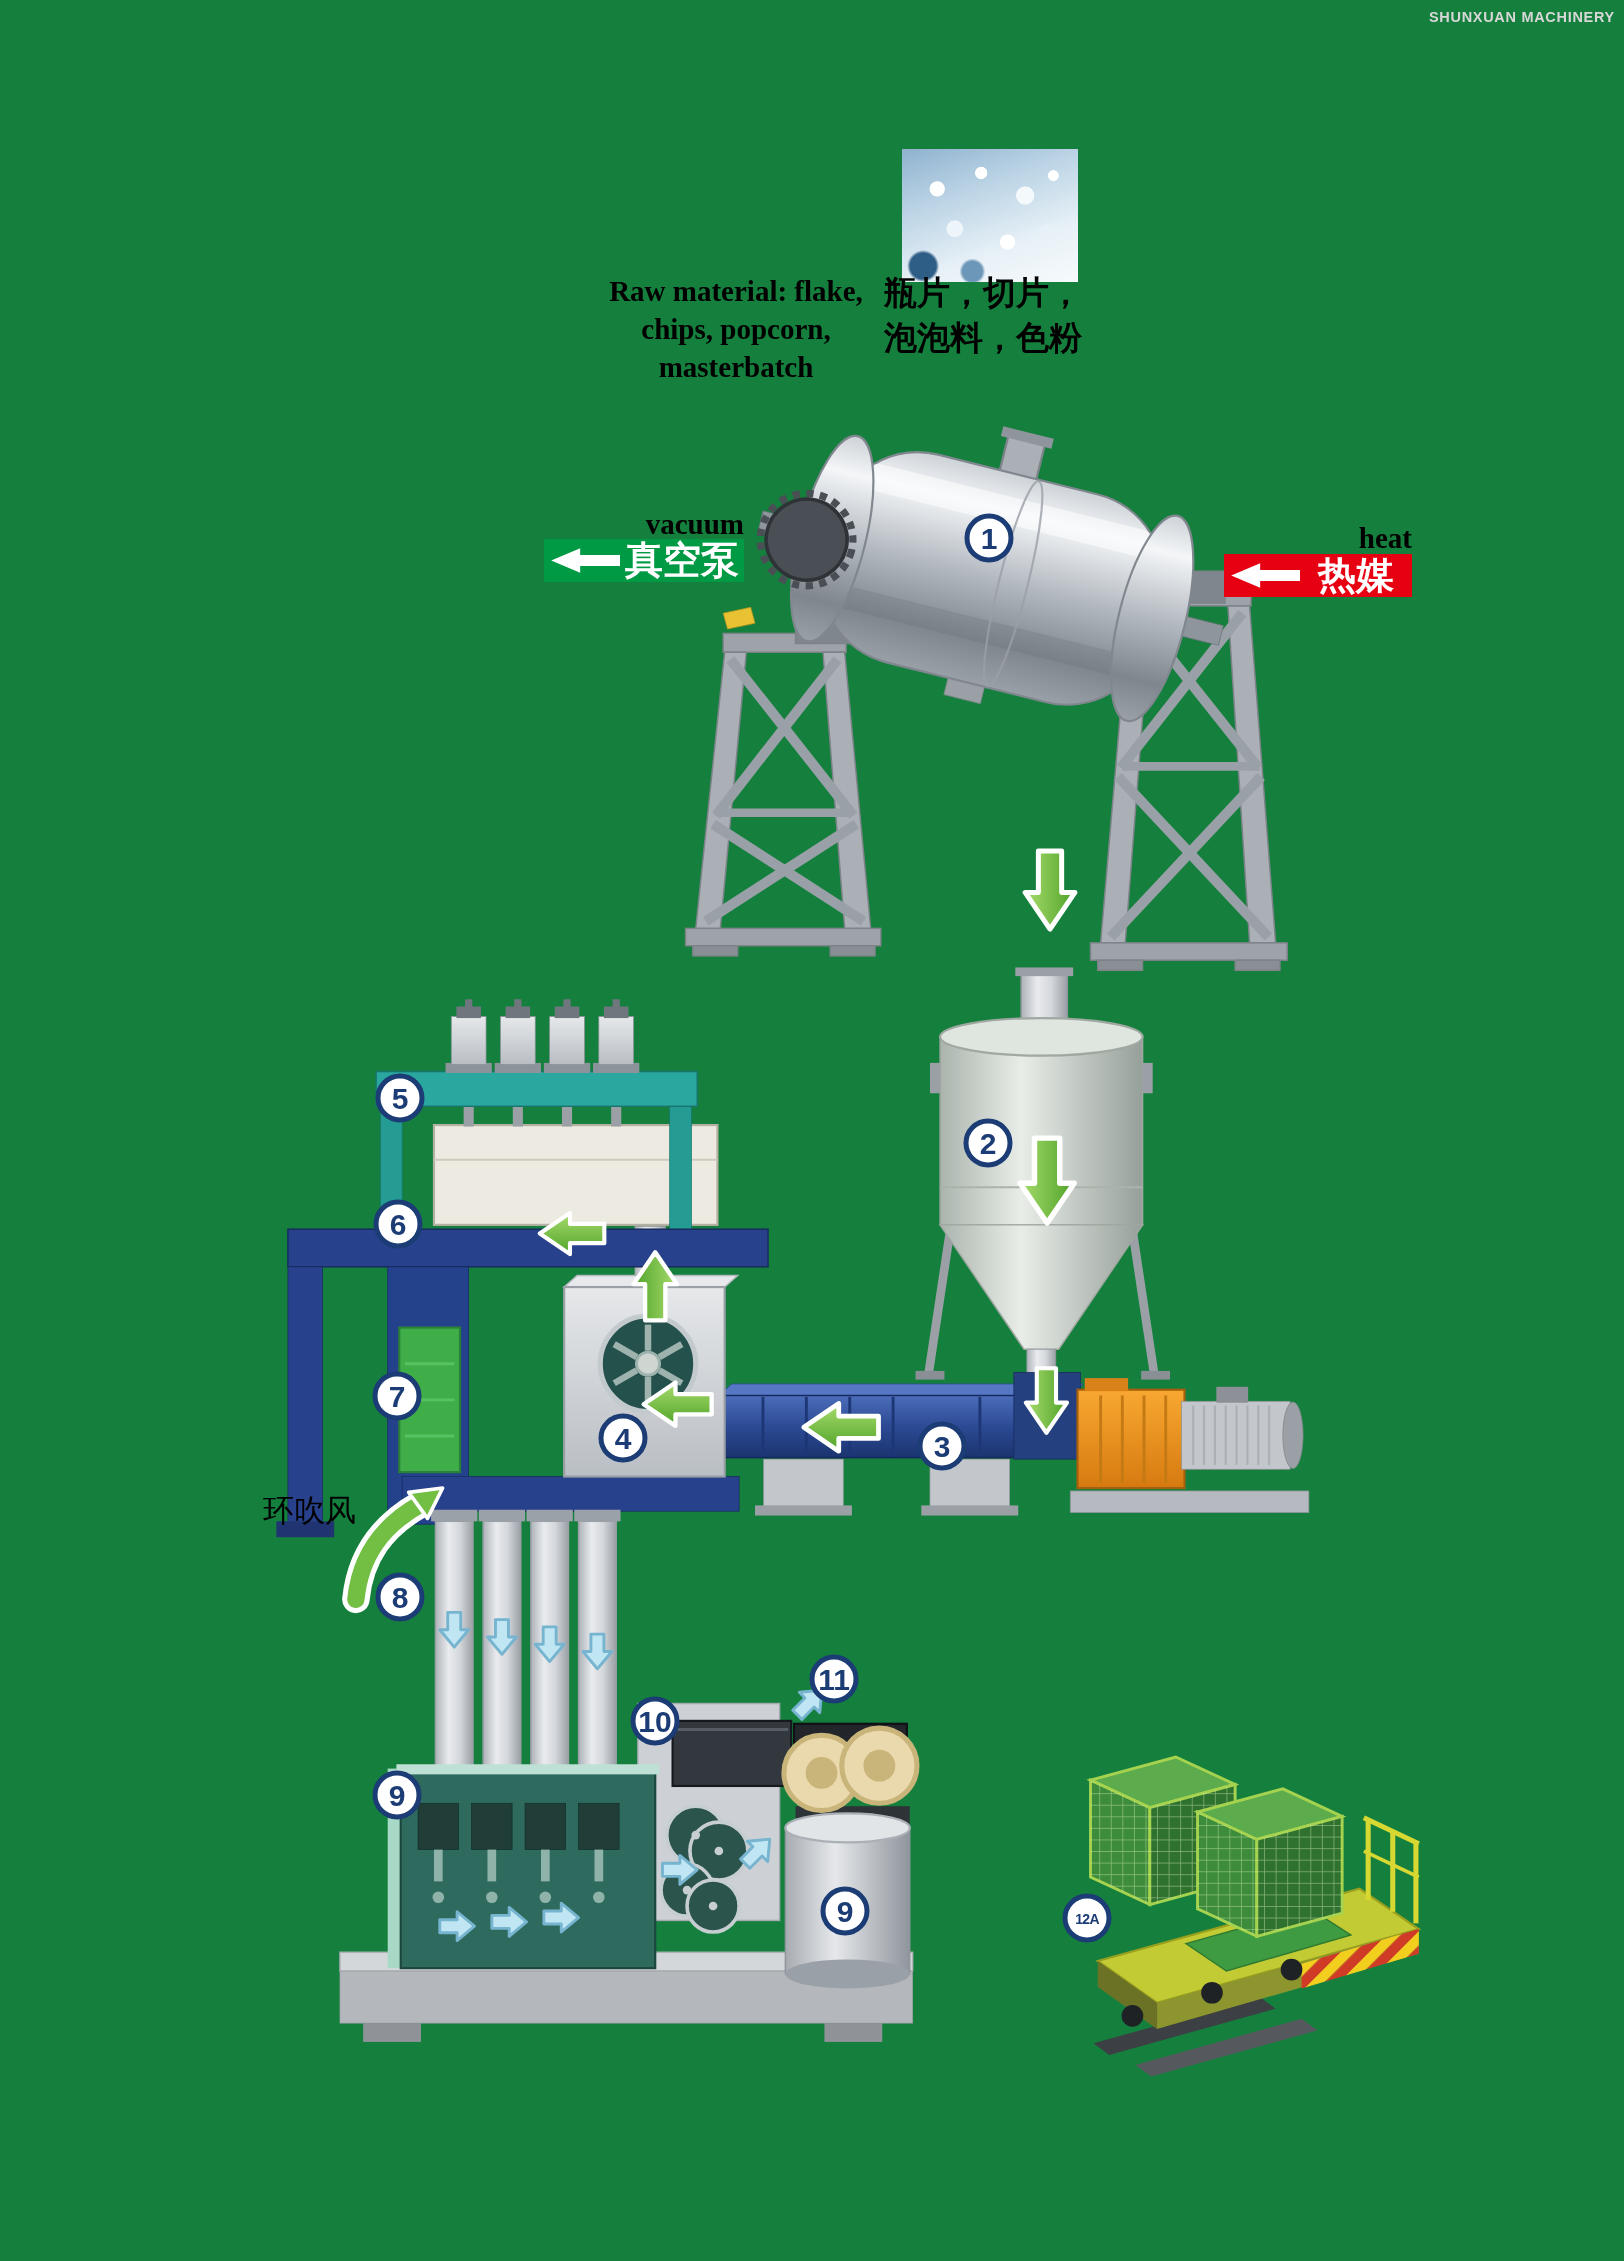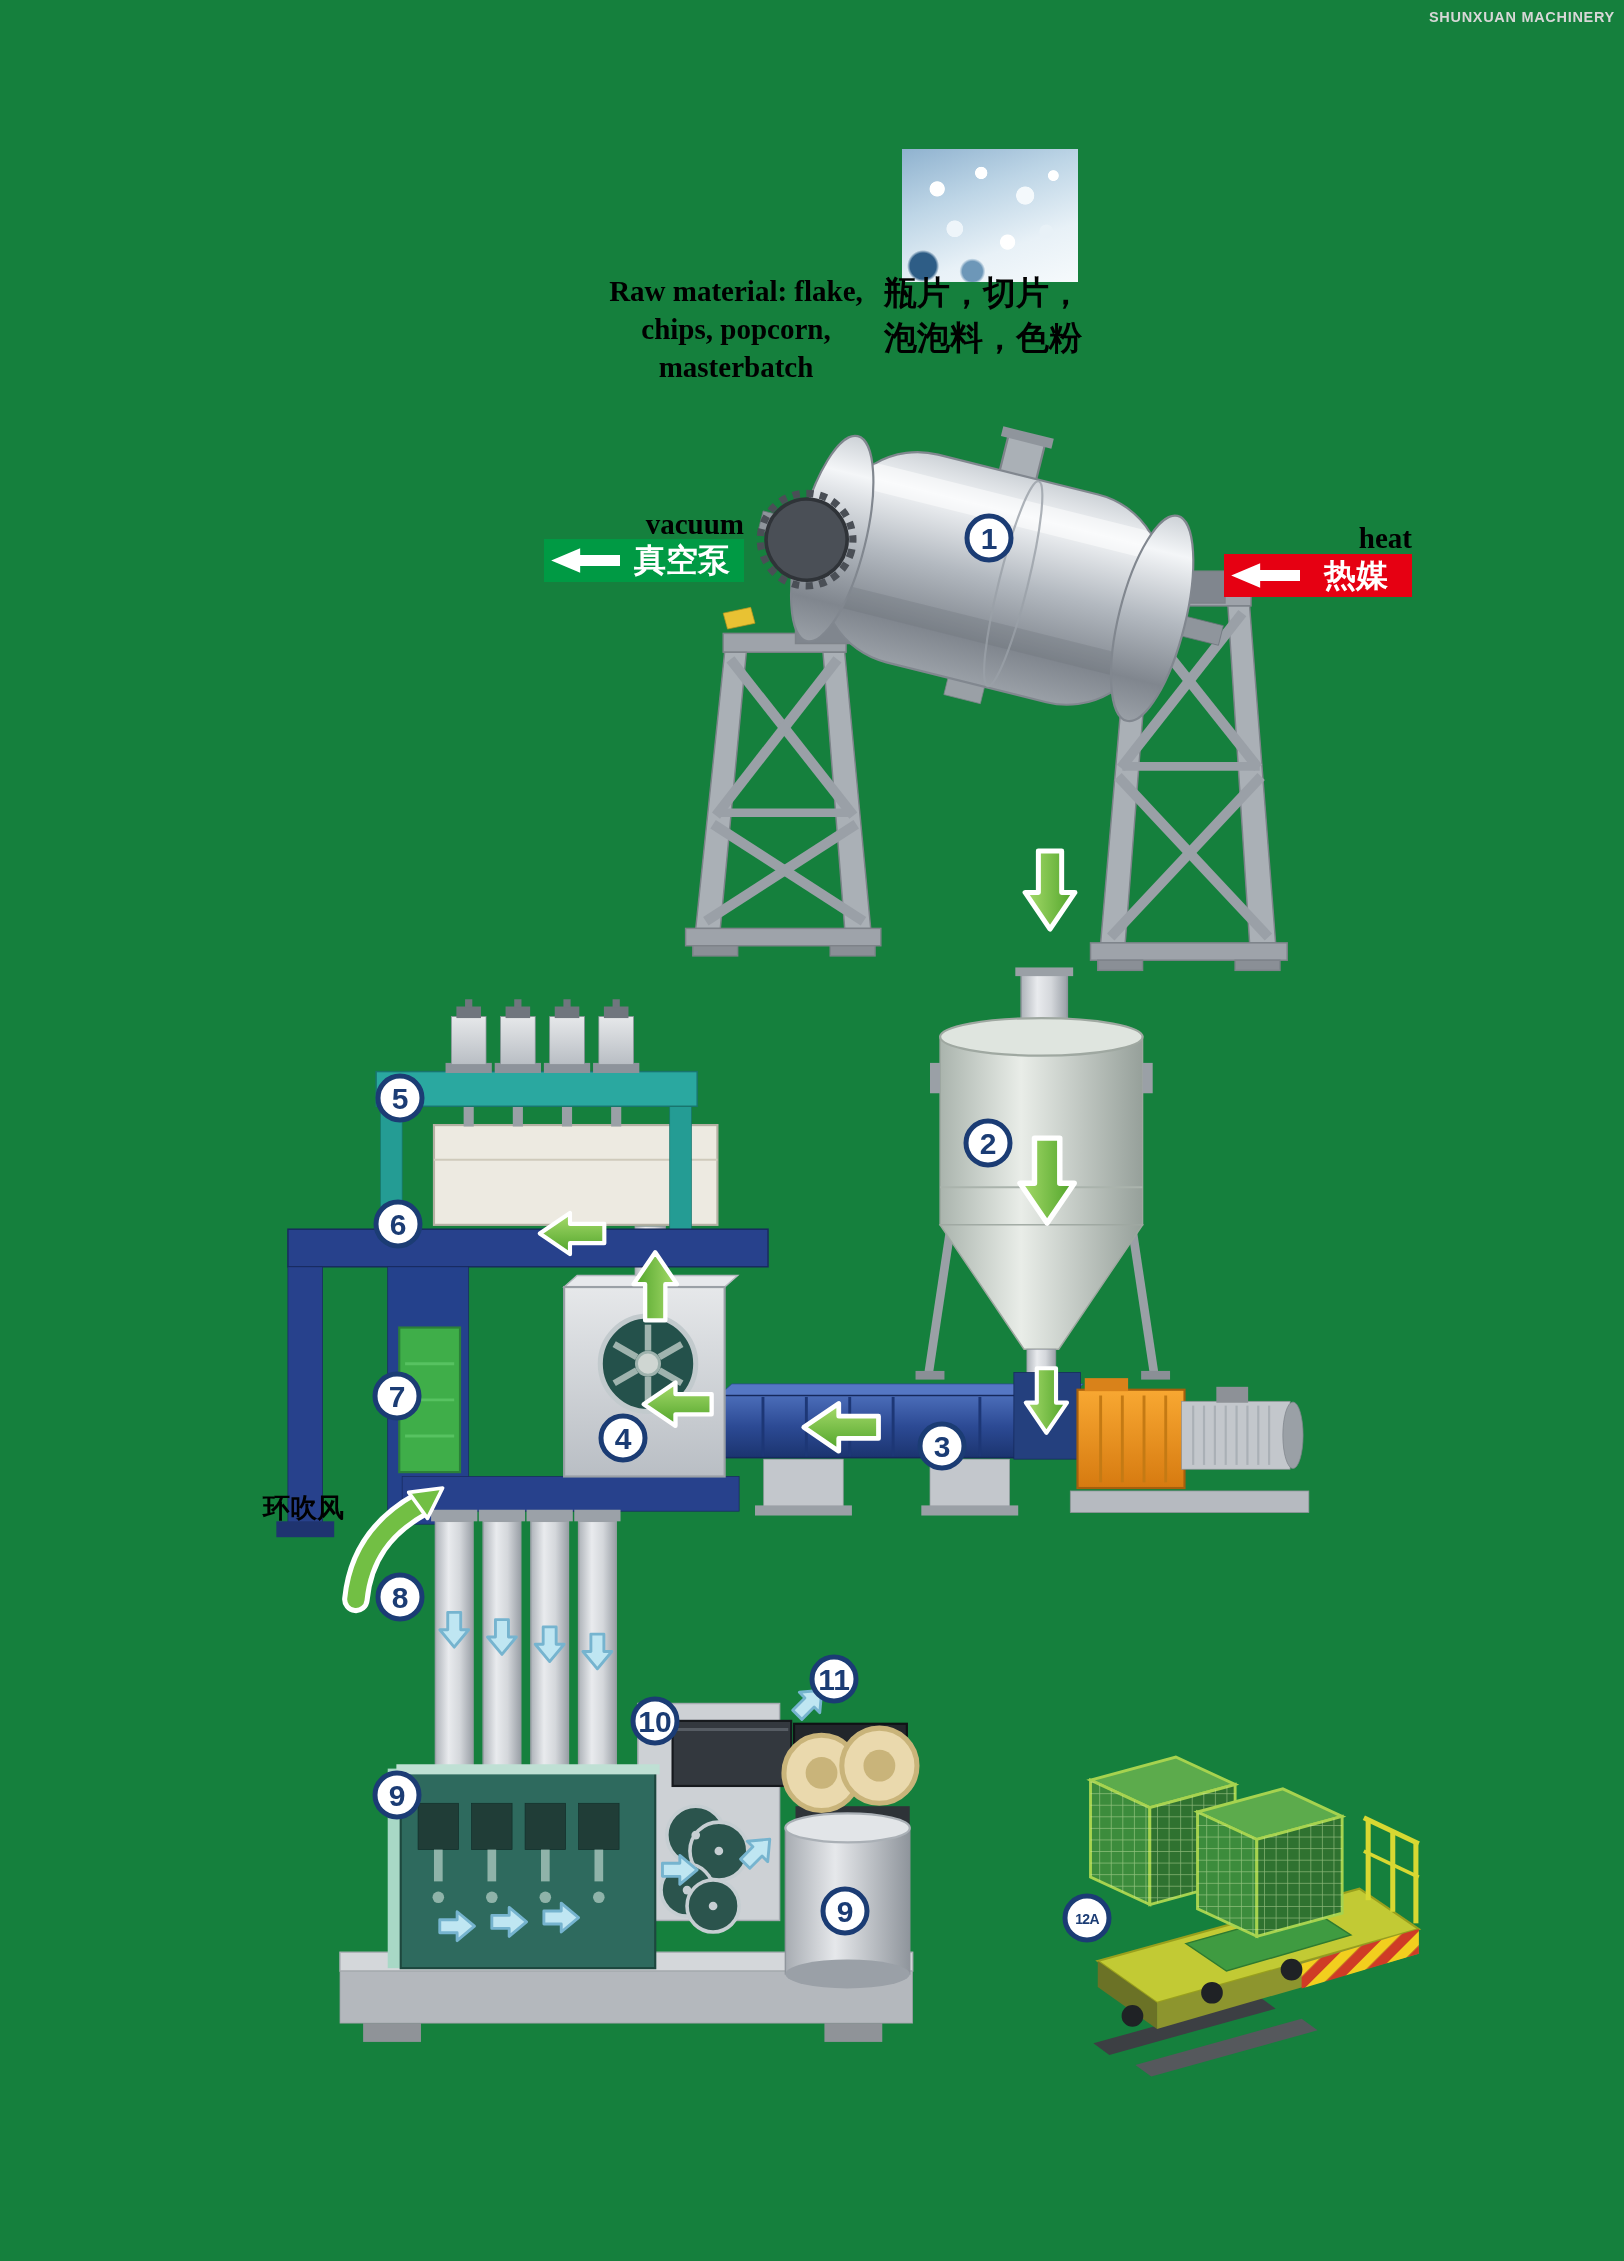--- a/index.html
+++ b/index.html
@@ -32,22 +32,22 @@
       radial-gradient(circle at 30% 60%, #eef5fa 0 8px, rgba(255,255,255,0) 8.7px),
       radial-gradient(circle at 60% 70%, #ffffff 0 7.2px, rgba(255,255,255,0) 8px),
       radial-gradient(circle at 82% 62%, #e8f1f7 0 6.5px, rgba(255,255,255,0) 7.2px),
       radial-gradient(circle at 12% 88%, #2e5d86 0 13px, rgba(46,93,134,0) 16px),
       radial-gradient(circle at 40% 92%, #6d97b8 0 10px, rgba(109,151,184,0) 13px),
       linear-gradient(160deg,#8fb2cf 0%,#bdd5e6 35%,#e8f1f7 70%,#f6fafc 100%);}
   .flow-label{width:200px;text-align:right;font-size:29px;z-index:6;}
   .flowbox{height:43px;display:flex;align-items:center;z-index:6;}
   .barrow{display:block;width:69px;height:24.6px;background:#fff;margin-left:7.2px;flex:none;
           clip-path:polygon(0 50%,42% 0,42% 28%,100% 28%,100% 72%,42% 72%,42% 100%);}
-  .flowtext{flex:1;text-align:center;color:#fff;font-weight:bold;font-size:32px;}
-  .ring-blow{left:263px;top:1490px;font-weight:bold;font-size:27px;z-index:6;}
+  .flowtext{flex:1;text-align:center;color:#fff;font-weight:bold;font-size:38px;}
+  .ring-blow{left:263px;top:1490px;font-weight:normal;font-size:31px;z-index:6;}
 </style>
 </head>
 <body>
 
 <div id="canvas">
 
 <svg width="1625" height="2261" viewBox="0 0 2247 3127">
   <defs>
     <linearGradient id="metalV" x1="0" y1="0" x2="0" y2="1">
       <stop offset="0" stop-color="#cdd2d7"></stop>

